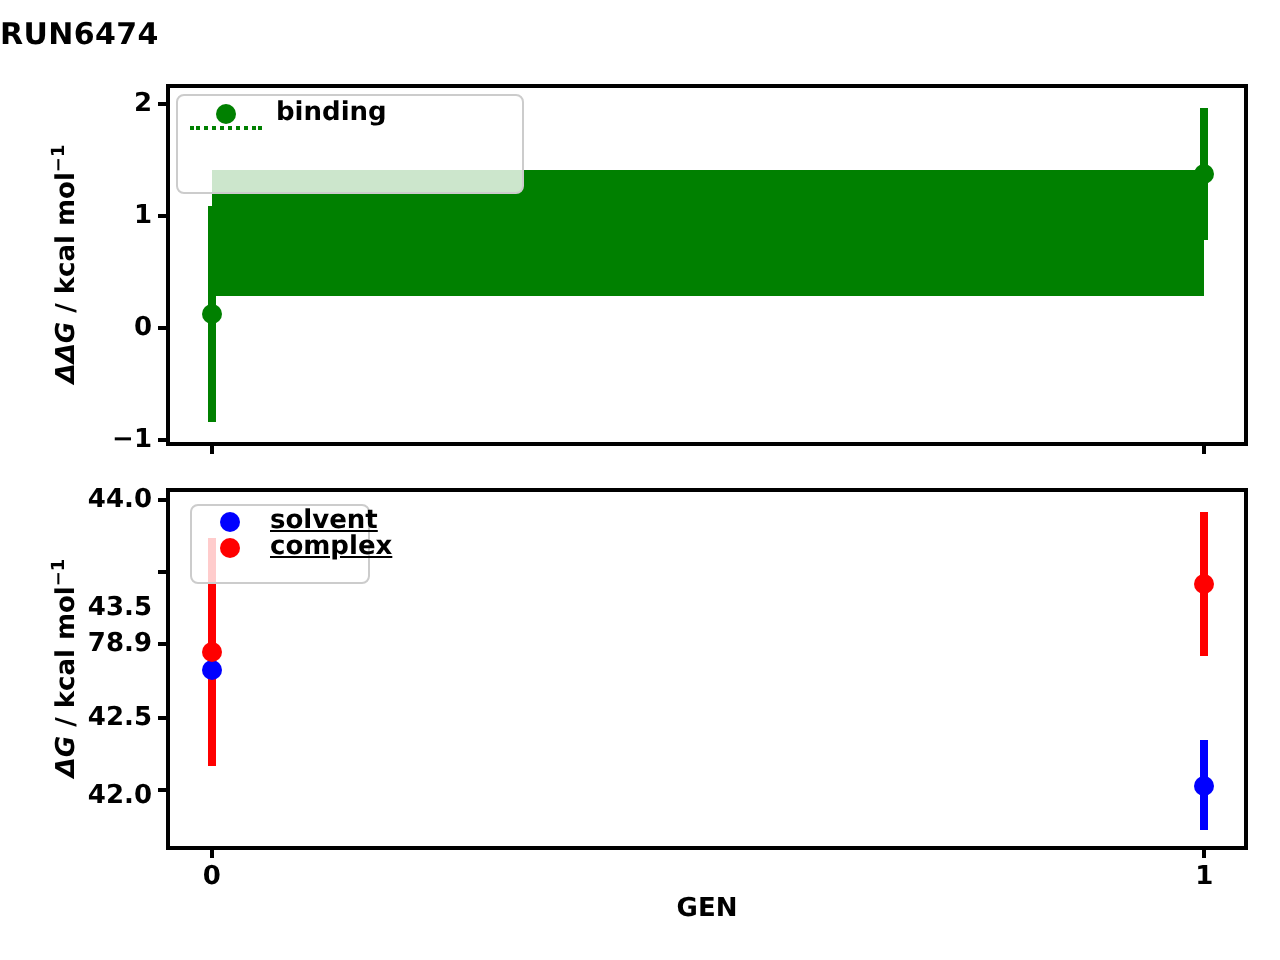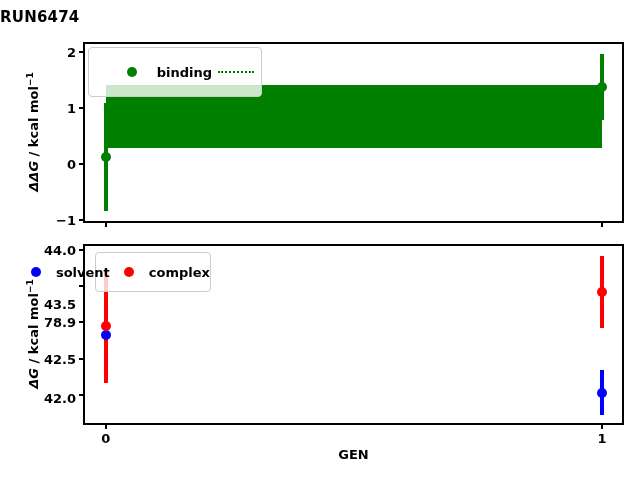--- a/index.html
+++ b/index.html
@@ -12,23 +12,23 @@
   #axes2{left:83px;top:244px;width:537px;height:177px;}
   .ylabel{position:absolute;white-space:nowrap;font-size:13px;
           transform:translate(-50%,-50%) rotate(-90deg);}
   #ylabel1{left:33px;top:132px;}
   #ylabel2{left:33px;top:334px;}
   .ylabel .mi{font-style:italic;}
   .ylabel sup{font-size:9px;}
   .xlabel{position:absolute;left:83px;top:447px;width:541px;text-align:center;font-size:13px;}
   .legend{position:absolute;z-index:5;background:rgba(255,255,255,0.8);
           border:1px solid #ccc;border-radius:4px;display:flex;
-          flex-direction:row;justify-content:flex-end;box-sizing:border-box;}
+          flex-direction:column;justify-content:flex-start;box-sizing:border-box;}
   #legend1{left:3px;top:3px;width:174px;height:50px;padding:2px 0;}
-  #legend2{left:10px;top:6px;width:116px;height:40px;padding:1px 0;}
+  #legend2{left:10px;top:6px;width:90px;height:40px;padding:1px 0;text-decoration:underline;}
   .legend-item{display:flex;align-items:center;font-size:13px;line-height:1;}
   #legend1 .legend-handle{width:38px;}
   #legend2 .legend-handle{width:28px;}
   .legend-handle{display:flex;align-items:center;justify-content:center;flex:none;margin:0 6px 0 5px;}
   .legend-dot{width:10px;height:10px;border-radius:50%;}
   .legend-dotted{width:36px;height:0;border-top:2px dotted #008000;}
   .legend-label{white-space:nowrap;}
   .band{position:absolute;}
   .centerline{position:absolute;height:0;border-top:2px dotted #008000;}
   .errline{position:absolute;width:4px;}

